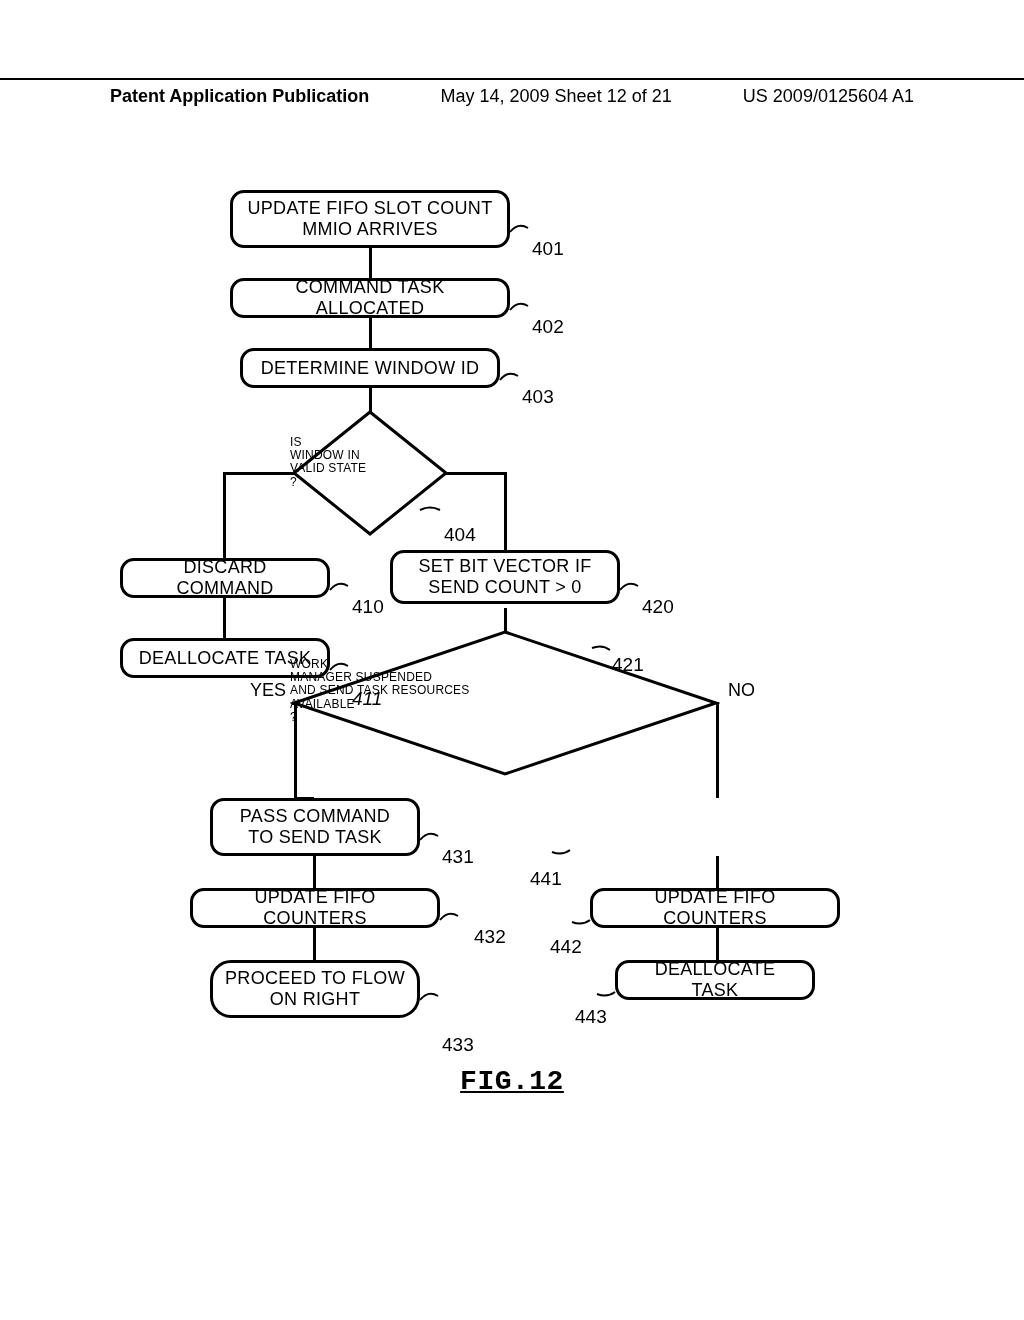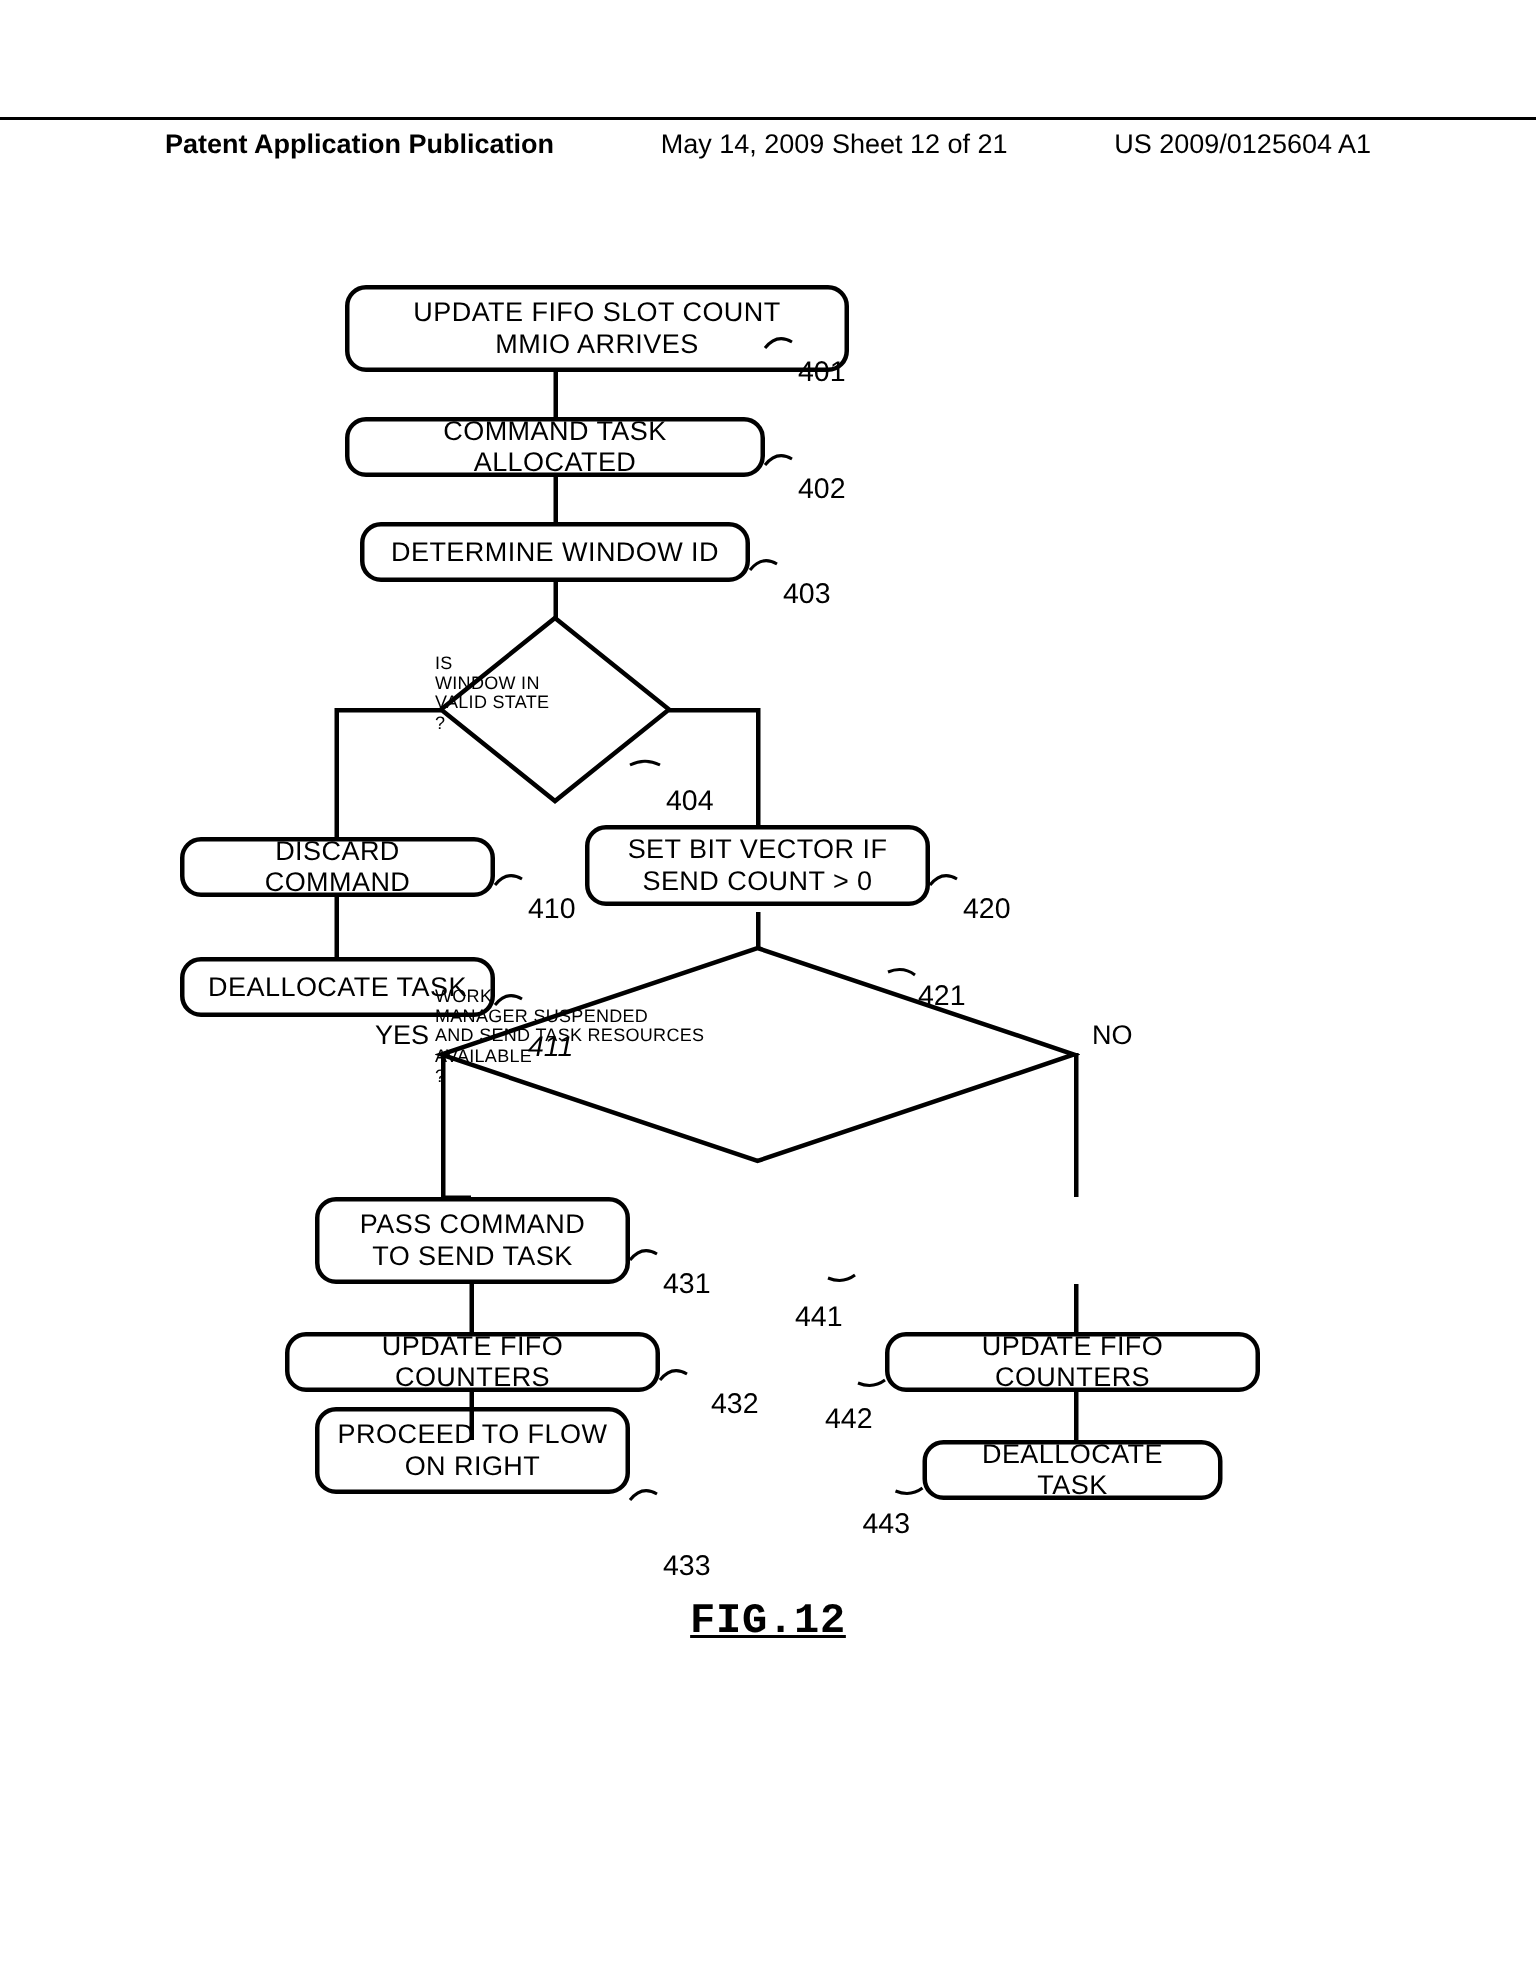--- a/index.html
+++ b/index.html
@@ -100,32 +100,32 @@
 <div class="header">
   <div class="header-row">
     <span class="header-left">Patent Application Publication</span>
     <span class="header-center">May 14, 2009  Sheet 12 of 21</span>
     <span class="header-right">US 2009/0125604 A1</span>
   </div>
 </div>
 
 <div class="diagram">
 
-  <div class="box" style="left:110px; top:0px; width:336px; height:58px;">UPDATE FIFO SLOT COUNT<br>MMIO ARRIVES</div>
+  <div class="box" style="left:110px; top:0px; width:280px; height:58px;">UPDATE FIFO SLOT COUNT<br>MMIO ARRIVES</div>
   <div class="box" style="left:110px; top:88px; width:280px; height:40px;">COMMAND TASK ALLOCATED</div>
   <div class="box" style="left:120px; top:158px; width:260px; height:40px;">DETERMINE WINDOW ID</div>
 
   <div class="box" style="left:0px; top:368px; width:210px; height:40px;">DISCARD COMMAND</div>
   <div class="box" style="left:0px; top:448px; width:210px; height:40px;">DEALLOCATE TASK</div>
 
   <div class="box" style="left:270px; top:360px; width:230px; height:54px;">SET BIT VECTOR IF<br>SEND COUNT &gt; 0</div>
 
   <div class="box" style="left:90px; top:608px; width:210px; height:58px;">PASS COMMAND<br>TO SEND TASK</div>
   <div class="box" style="left:70px; top:698px; width:250px; height:40px;">UPDATE FIFO COUNTERS</div>
-  <div class="box" style="left:90px; top:748px; width:210px; height:58px;">PROCEED TO FLOW<br>ON RIGHT</div>
+  <div class="box" style="left:90px; top:770px; width:210px; height:58px;border-radius:21px;">PROCEED TO FLOW<br>ON RIGHT</div>
 
   <div class="box" style="left:470px; top:698px; width:250px; height:40px;">UPDATE FIFO COUNTERS</div>
   <div class="box" style="left:495px; top:770px; width:200px; height:40px;">DEALLOCATE TASK</div>
 
   <div class="diamond" style="left:170px; top:218px;">
     <svg width="160" height="130" viewBox="0 0 160 130">
       <polygon points="80,4 156,65 80,126 4,65" fill="#fff" stroke="#000" stroke-width="3"></polygon>
     </svg>
     <div class="dtext" style="left:0; top:28px; width:160px;">IS<br>WINDOW IN<br>VALID STATE<br>?</div>
   </div>

